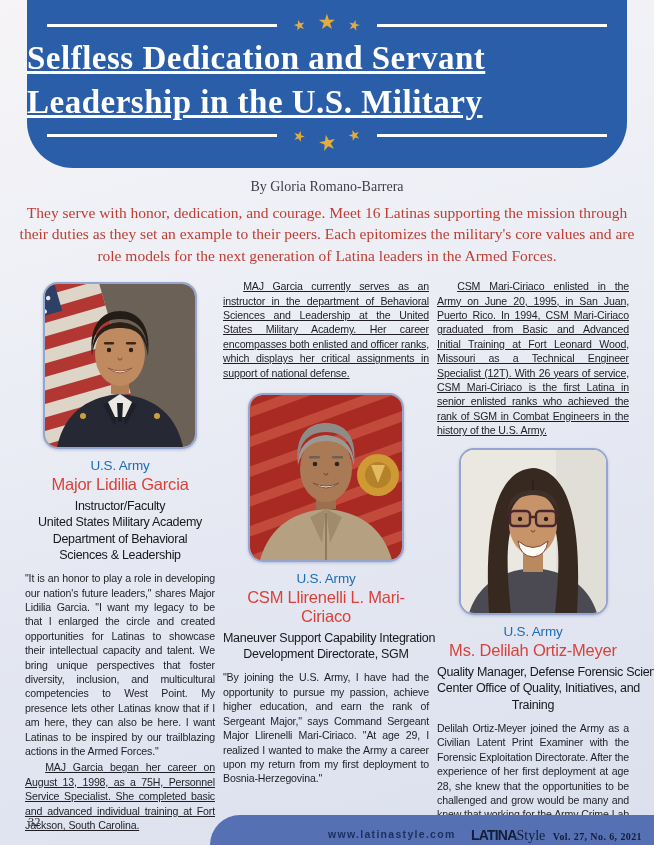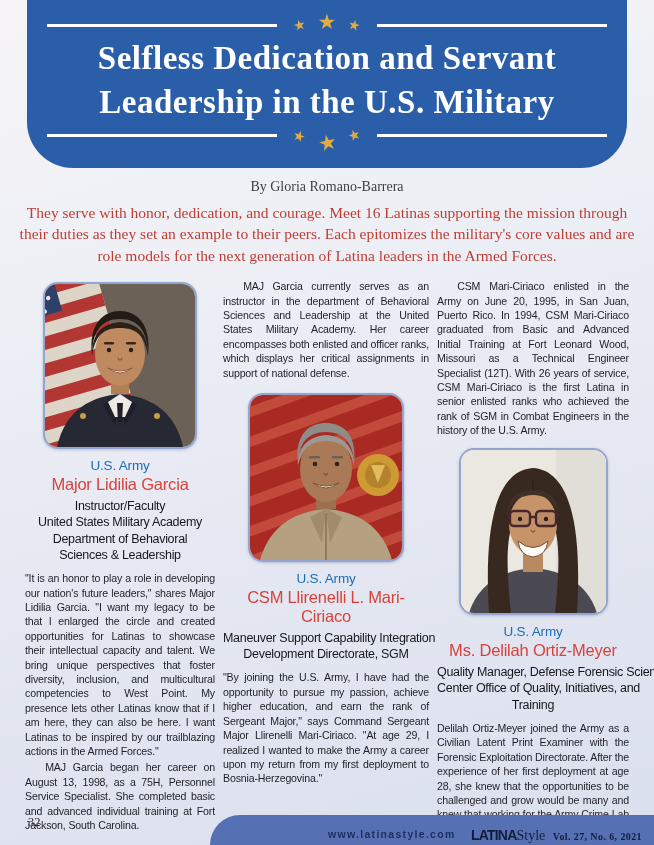--- a/index.html
+++ b/index.html
@@ -19,22 +19,22 @@
   .stars{display:flex;align-items:center;gap:12px;padding:0 16px;}
   .star{color:#e3ac3f;line-height:1;font-size:14px;}
   .star.big{font-size:21px;}
   .stars.toprow .big{transform:translateY(-4px);}
   .stars.toprow .s1{transform:rotate(-14deg);}
   .stars.toprow .s3{transform:rotate(14deg);}
   .stars.bottomrow .big{transform:translateY(7px) rotate(-12deg);}
   .stars.bottomrow .s1{transform:translateY(1px) rotate(18deg);}
   .stars.bottomrow .s3{transform:translateY(0px) rotate(-20deg);}
   .main-title{
-    text-align:center;font-family:"Liberation Serif",serif;font-weight:bold;
-    font-size:33px;line-height:1.32;letter-spacing:.5px;margin-top:1px;
+    text-align:left;font-family:"Liberation Serif",serif;font-weight:bold;
+    font-size:33px;line-height:1.32;letter-spacing:.5px;margin-top:1px;text-decoration:underline;
   }
   
   .byline{margin-top:11px;text-align:center;font-family:"Liberation Serif",serif;
     font-size:14px;color:#3e3e46;}
   .intro{margin:7px auto 0;width:622px;text-align:center;font-family:"Liberation Serif",serif;
     font-size:15.5px;line-height:1.38;color:#bf3d33;}
   
   .columns{display:flex;gap:8px;padding:11px 25px 0;}
   .col{box-sizing:border-box;}
   .col.c1{width:192px;}
@@ -48,21 +48,21 @@
   .pf-garcia{width:150px;height:163px;margin-top:5px;}
   .pf-csm{width:152px;height:165px;margin-top:13px;}
   .pf-ortiz{width:145px;height:163px;margin-top:8px;}
   .caption{text-align:center;margin-top:9px;}
   .branch{font-size:13.5px;color:#1b6db5;letter-spacing:-.2px;}
   .pname{font-size:16.5px;color:#d8423a;letter-spacing:-.2px;margin-top:2px;margin-bottom:4px;}
   .title-line{font-size:12.5px;color:#17171c;line-height:1.3;letter-spacing:-.3px;white-space:nowrap;}
   .bodytext{margin-top:8px;font-size:10.6px;line-height:1.36;color:#1e1e24;
     text-align:justify;letter-spacing:-.15px;}
   .bodytext p{margin:0 0 2px 0;}
-  p.indent{text-indent:1.9em;}
+  p.indent{text-indent:1.9em;text-decoration:underline;}
   .toptext{margin-top:2px;font-size:10.6px;line-height:1.36;color:#1e1e24;
     text-align:justify;letter-spacing:-.15px;}
   
   .footer-band{
     position:absolute;left:210px;right:0;bottom:0;height:30px;
     background:#5671b3;border-radius:38px 0 0 0;
   }
   .site{position:absolute;left:118px;top:13px;font-size:10.5px;font-weight:bold;
     letter-spacing:1.3px;color:#1c3060;}
   .brand{position:absolute;right:12px;top:11px;color:#131c38;white-space:nowrap;}

